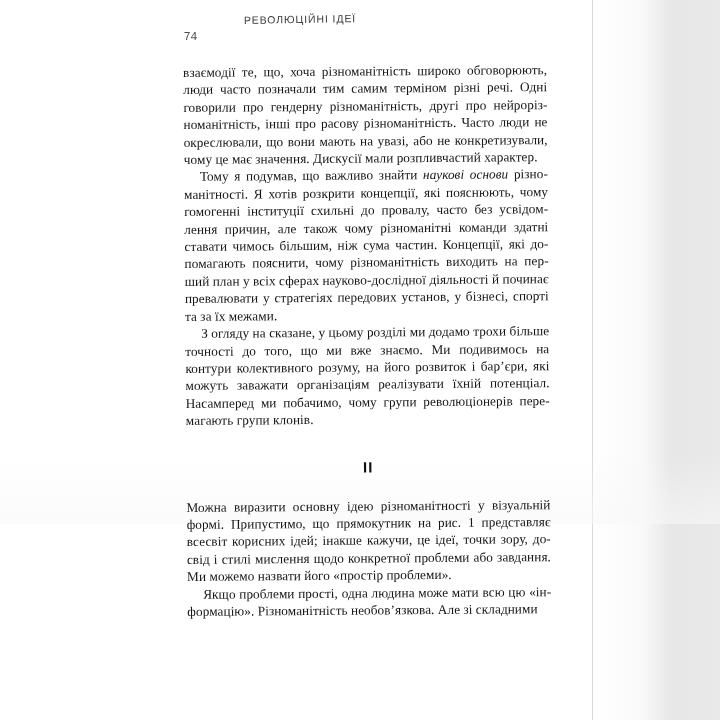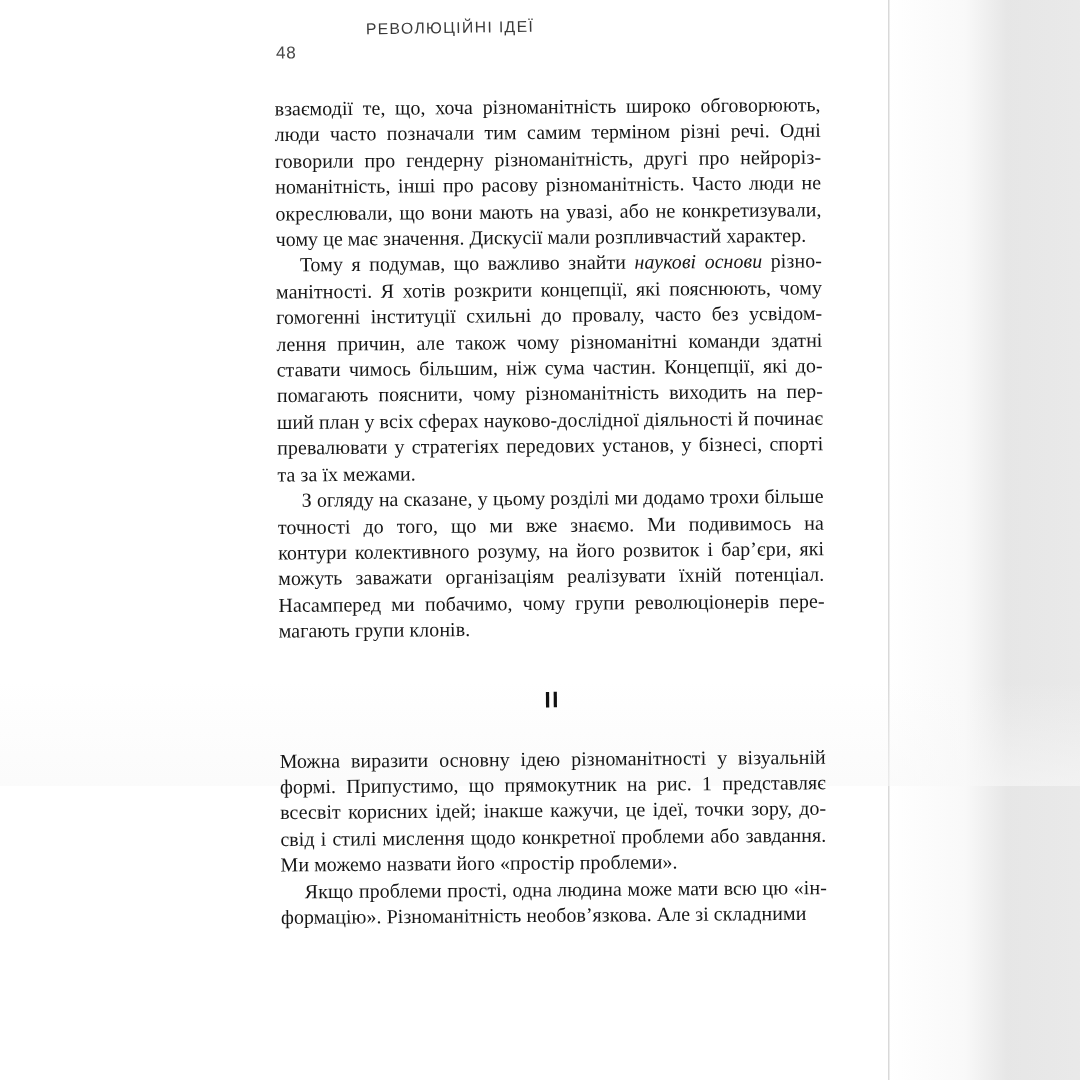--- a/index.html
+++ b/index.html
@@ -109,21 +109,21 @@
 <body>
 
 <div id="page">
 
   <div id="right-shade"></div>
   <div id="page-edge"></div>
   <div id="bottom-shade"></div>
 
   <div class="running-head">РЕВОЛЮЦІЙНІ ІДЕЇ</div>
 
-  <div class="folio">48</div>
+  <div class="folio">74</div>
 
   <div class="column">
     <div class="skew">
       <p class="body" id="para-1">взаємодії те, що, хоча різноманітність широко обговорюють, люди часто позначали тим самим терміном різні речі. Одні говорили про гендерну різноманітність, другі про нейроріз­номанітність, інші про расову різноманітність. Часто люди не окреслювали, що вони мають на увазі, або не конкрети­зували, чому це має значення. Дискусії мали розпливчастий характер.</p>
 
       <p class="body indent" id="para-2"><span>Тому я подумав, що важливо знайти </span><i>наукові основи</i><span> різно­манітності. Я хотів розкрити концепції, які пояснюють, чому гомогенні інституції схильні до провалу, часто без усвідом­лення причин, але також чому різноманітні команди здатні ставати чимось більшим, ніж сума частин. Концепції, які до­помагають пояснити, чому різноманітність виходить на пер­ший план у всіх сферах науково-дослідної діяльності й почи­нає превалювати у стратегіях передових установ, у бізнесі, спорті та за їх межами.</span></p>
 
       <p class="body indent" id="para-3">З огляду на сказане, у цьому розділі ми додамо трохи біль­ше точності до того, що ми вже знаємо. Ми подивимось на контури колективного розуму, на його розвиток і бар’єри, які можуть заважати організаціям реалізувати їхній потенціал. Насамперед ми побачимо, чому групи революціонерів пере­магають групи клонів.</p>
 
       <p class="section-mark">II</p>

